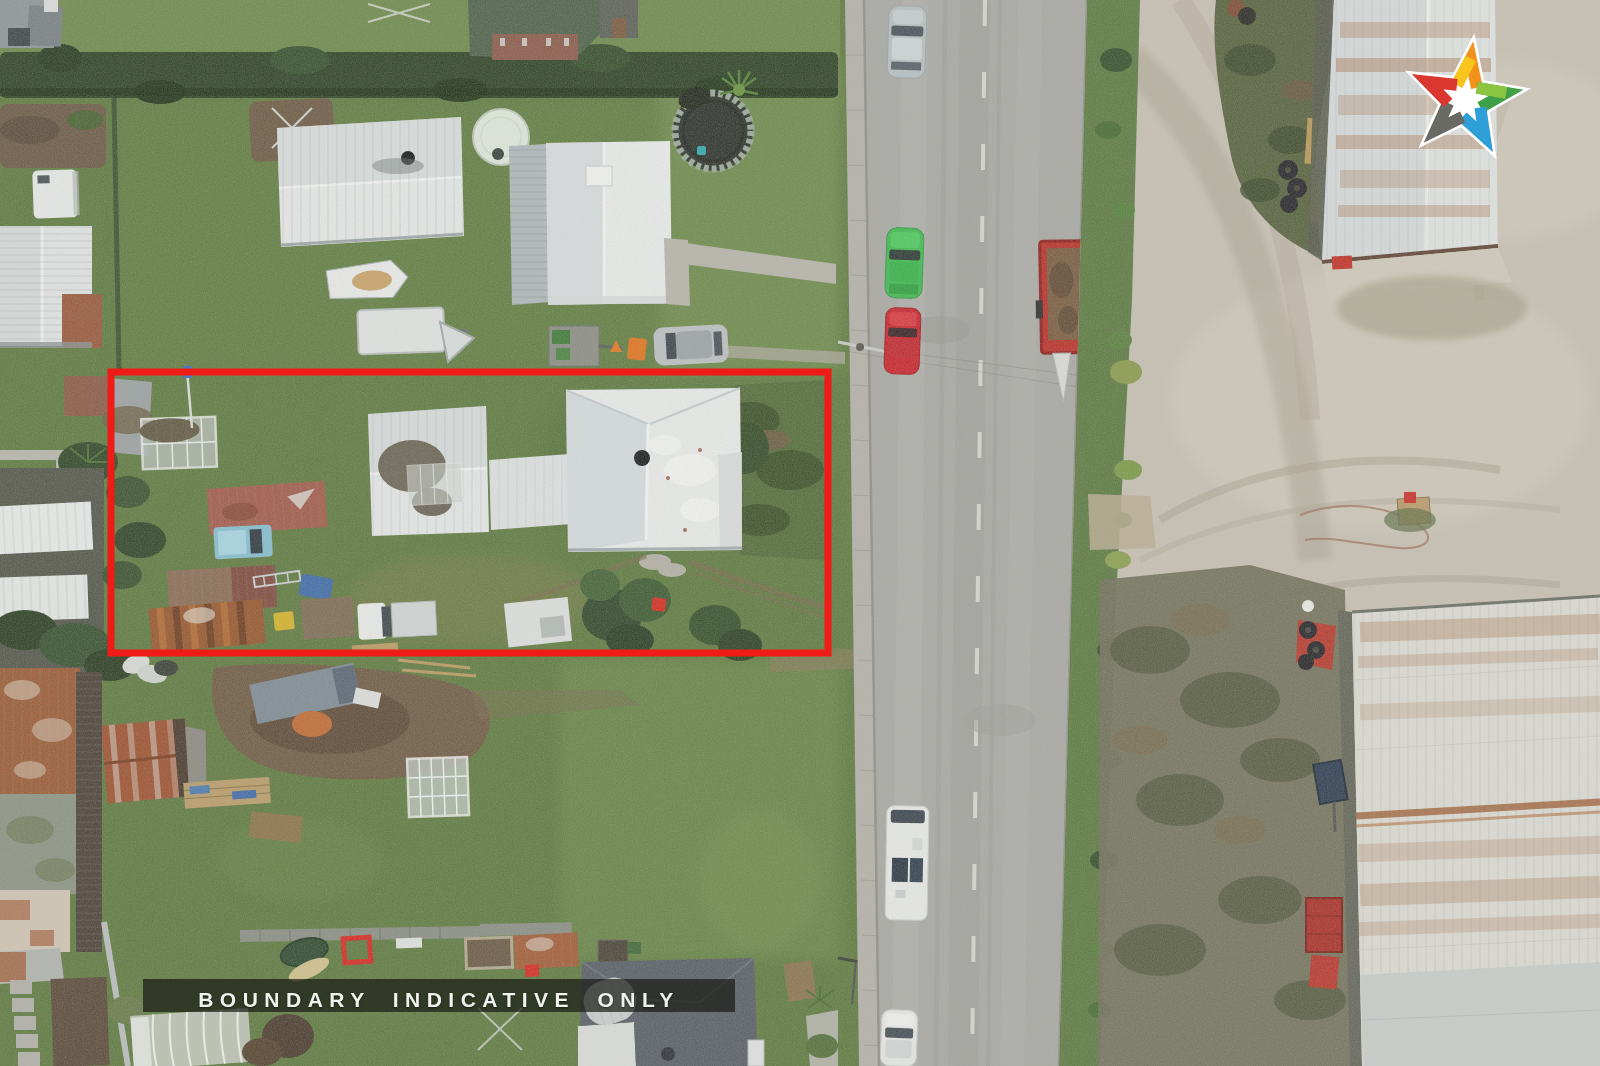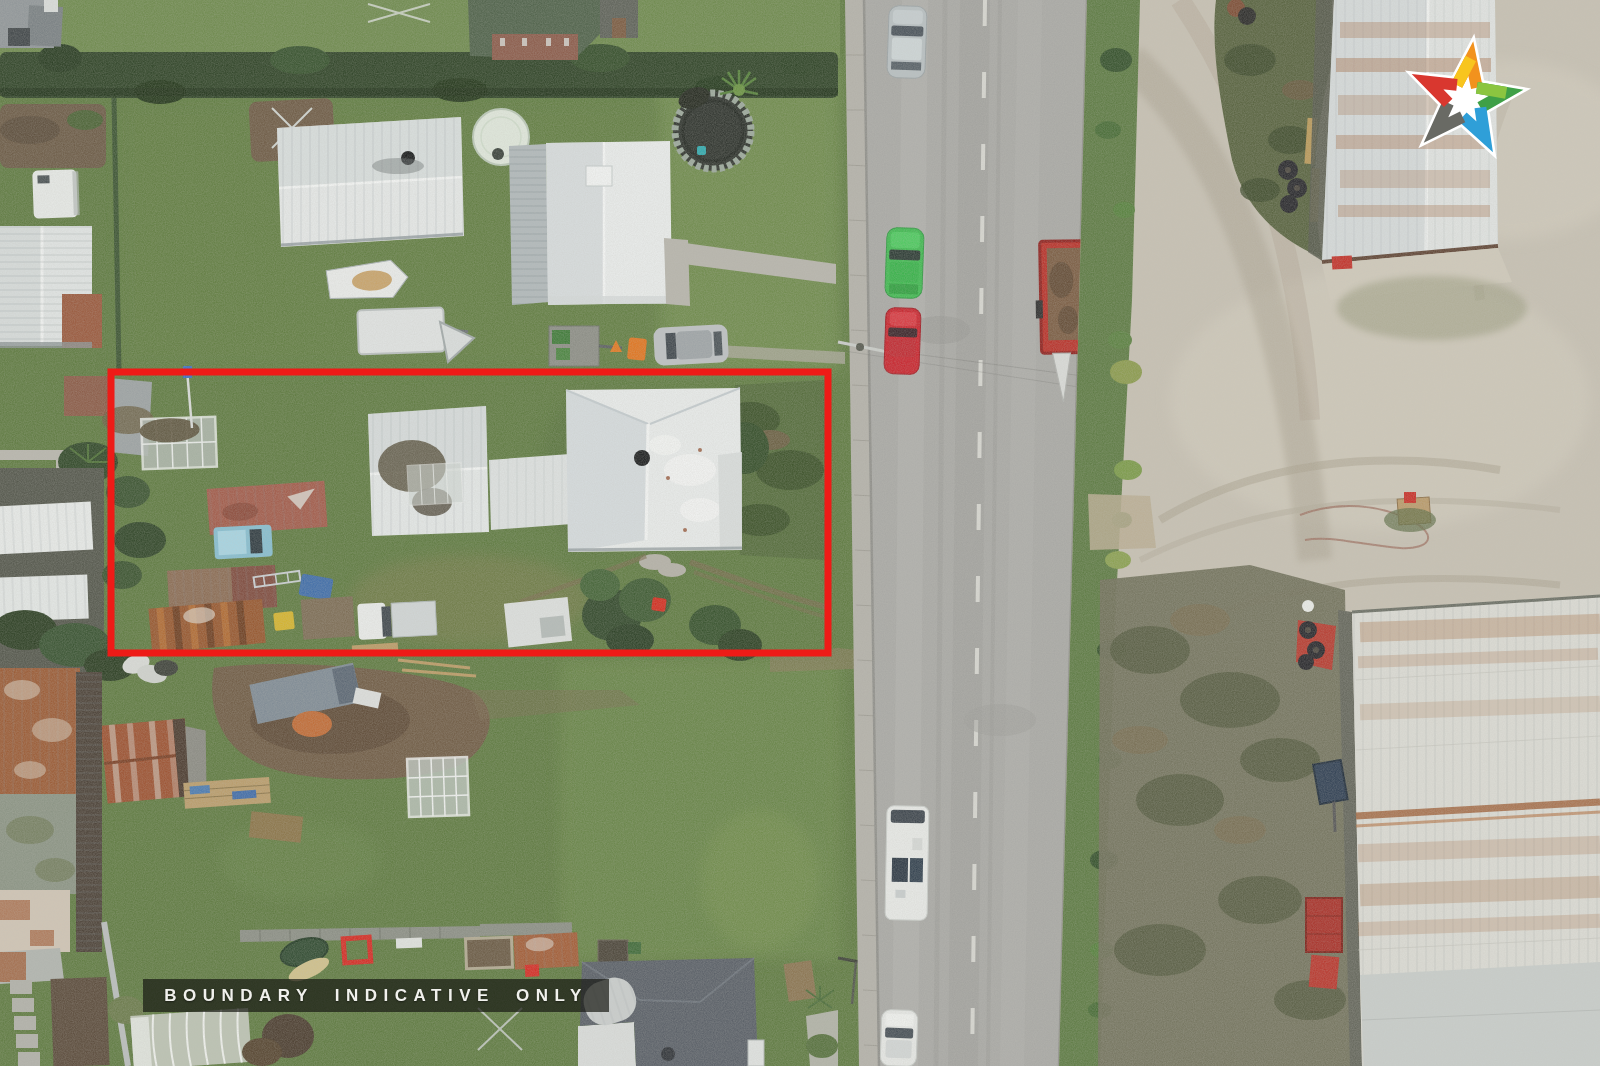--- a/index.html
+++ b/index.html
@@ -1,21 +1,21 @@
 <!DOCTYPE html>
 <html><head>
 <meta charset="utf-8">
 <style>
   html,body{margin:0;padding:0;background:#2a2a2a;}
   .stage{position:relative;width:1600px;height:1066px;overflow:hidden;background:#5e7a40;
          font-family:"Liberation Sans",sans-serif;}
   .stage svg{position:absolute;left:0;top:0;display:block;}
-  .disclaimer{position:absolute;left:143px;top:979px;width:466px;height:33px;
-      display:flex;align-items:center;justify-content:center;
-      color:#f1f1ed;font-weight:bold;font-size:17px;letter-spacing:6.5px;word-spacing:10px;
+  .disclaimer{position:absolute;left:143px;top:979px;width:592px;height:33px;
+      display:flex;align-items:flex-end;justify-content:center;
+      color:#f1f1ed;font-weight:bold;font-size:21px;letter-spacing:6.5px;word-spacing:10px;
       white-space:nowrap;text-shadow:0 1px 2px rgba(0,0,0,.45);}
 </style>
 </head>
 <body>
 
 <div class="stage">
 <svg width="1600" height="1066" viewBox="0 0 1600 1066">
 <defs>
   <pattern id="corrV" width="9" height="9" patternUnits="userSpaceOnUse">
     <line x1="4" y1="0" x2="4" y2="9" stroke="#8a9296" stroke-width="1" opacity="0.45"></line>

